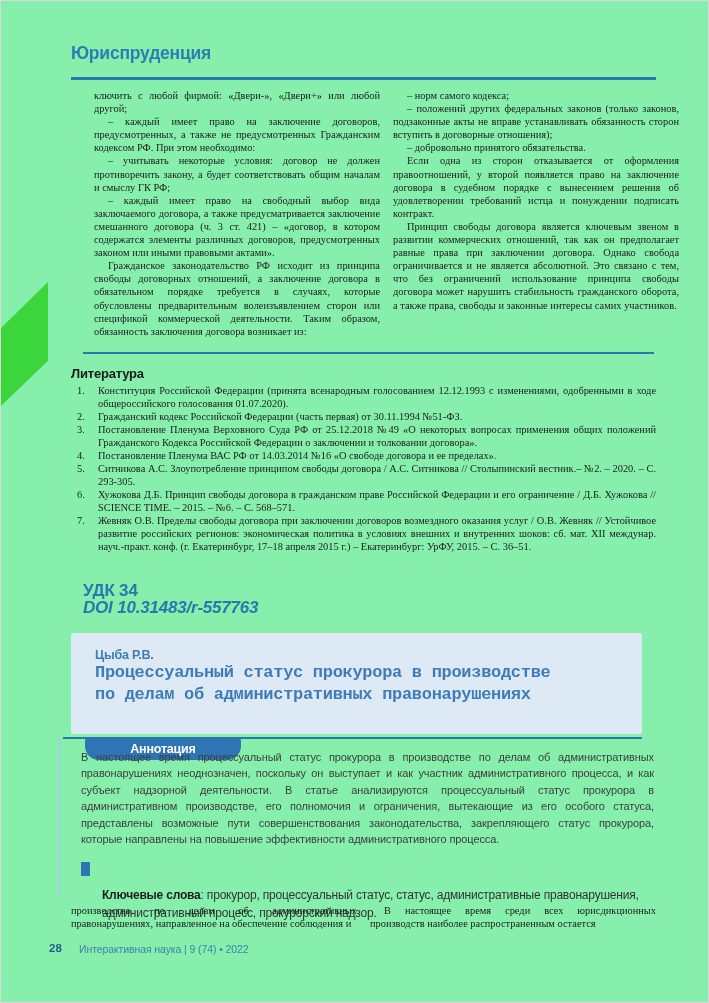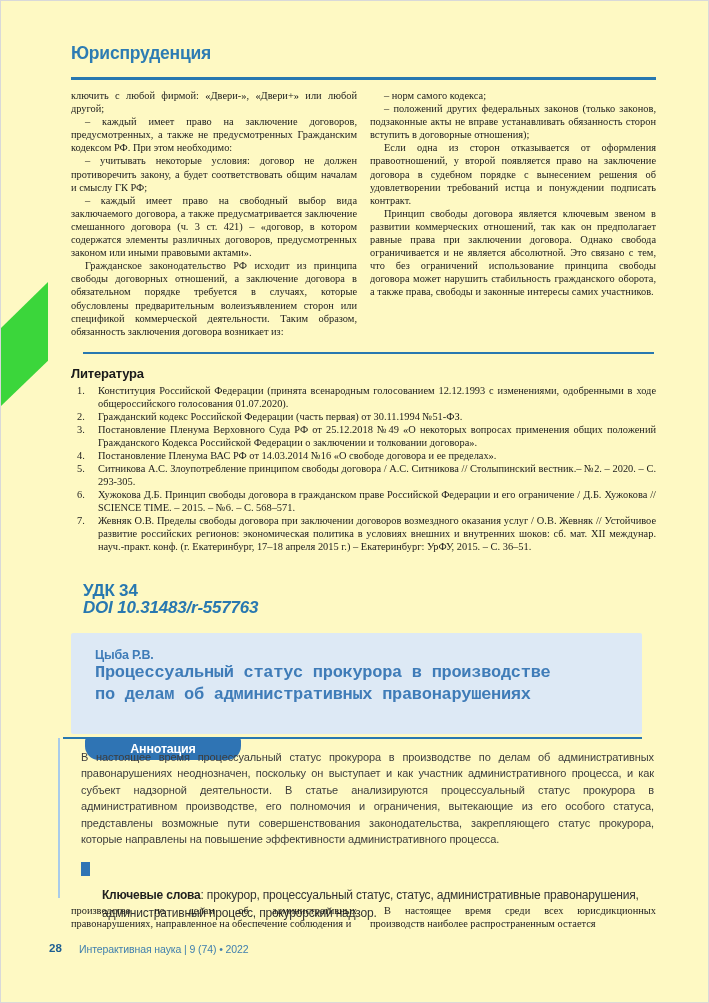--- a/index.html
+++ b/index.html
@@ -1,38 +1,38 @@
 <!DOCTYPE html>
 <html lang="ru"><head>
 <meta charset="utf-8">
 <style>
   * { margin: 0; padding: 0; box-sizing: border-box; }
   html, body { background: #ffffff; }
   body { width: 709px; height: 1003px; font-family: "Liberation Serif", serif; }
   .page {
     position: relative; width: 709px; height: 1003px;
-    background: #fef9c3; border: 1px solid #d9d9d9; overflow: hidden;
+    background: #86efac; border: 1px solid #d9d9d9; overflow: hidden;
   }
 
   
   .section-title {
     position: absolute; left: 70px; top: 42px;
     font-family: "Liberation Sans", sans-serif;
     font-weight: 700; font-size: 17.5px; letter-spacing: -0.2px;
     color: #2d7cb3;
   }
   .header-rule {
     position: absolute; left: 70px; top: 76px; width: 585px; height: 2px;
     border-top: 2px solid #2878b0; border-bottom: 1.5px solid #2878b0;
   }
 
   
   .cols { position: absolute; display: flex; gap: 13px; width: 585px; left: 70px; }
   .cols .col { flex: 1 1 0; }
-  .cols-top { top: 88px; }
+  .cols-top { top: 88px; margin-left: 23px; }
   .cols-bottom { top: 903px; }
   .body-text p {
     font-size: 10.4px; line-height: 13.1px; color: #1c1c1c;
     text-align: justify;
   }
   .body-text p.indent { text-indent: 14px; }
 
   
   .sep-line { position: absolute; left: 82px; top: 351px; width: 571px; height: 1.5px; background: #2878b0; }
   .refs-heading {
@@ -127,20 +127,21 @@
     <div class="col">
       <p>ключить с любой фирмой: «Двери-», «Двери+» или любой другой;</p>
       <p class="indent">– каждый имеет право на заключение договоров, предусмотренных, а также не предусмотренных Гражданским кодексом РФ. При этом необходимо:</p>
       <p class="indent">– учитывать некоторые условия: договор не должен противоречить закону, а будет соответствовать общим началам и смыслу ГК РФ;</p>
       <p class="indent">– каждый имеет право на свободный выбор вида заключаемого договора, а также предусматривается заключение смешанного договора (ч. 3 ст. 421) – «договор, в котором содержатся элементы различных договоров, предусмотренных законом или иными правовыми актами».</p>
       <p class="indent">Гражданское законодательство РФ исходит из принципа свободы договорных отношений, а заключение договора в обязательном порядке требуется в случаях, которые обусловлены предварительным волеизъявлением сторон или спецификой коммерческой деятельности. Таким образом, обязанность заключения договора возникает из:</p>
     </div>
     <div class="col">
       <p class="indent">– норм самого кодекса;</p>
       <p class="indent">– положений других федеральных законов (только законов, подзаконные акты не вправе устанавливать обязанность сторон вступить в договорные отношения);</p>
+      <p class="indent">– добровольно принятого обязательства.</p>
       <p class="indent">Если одна из сторон отказывается от оформления правоотношений, у второй появляется право на заключение договора в судебном порядке с вынесением решения об удовлетворении требований истца и понуждении подписать контракт.</p>
       <p class="indent">Принцип свободы договора является ключевым звеном в развитии коммерческих отношений, так как он предполагает равные права при заключении договора. Однако свобода ограничивается и не является абсолютной. Это связано с тем, что без ограничений использование принципа свободы договора может нарушить стабильность гражданского оборота, а также права, свободы и законные интересы самих участников.</p>
     </div>
   </div>
 
   <div class="green-shape"></div>
 
   <div class="sep-line"></div>
   <div class="refs-heading">Литература</div>
   <div class="refs-list">

